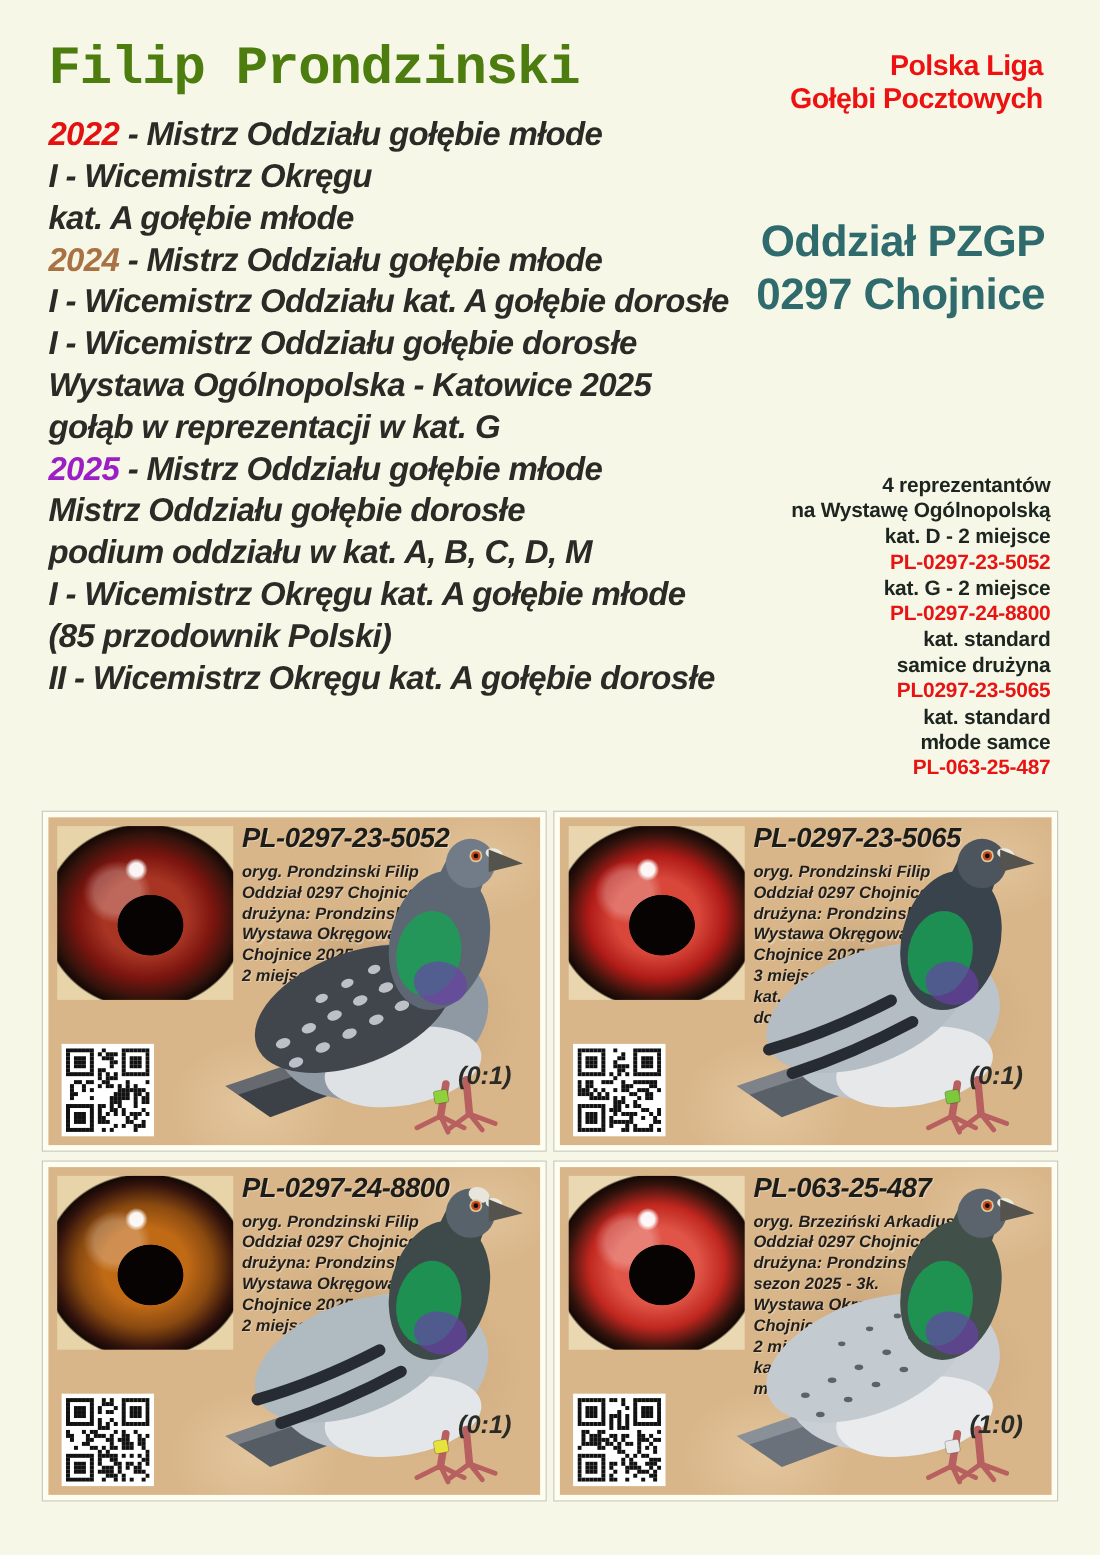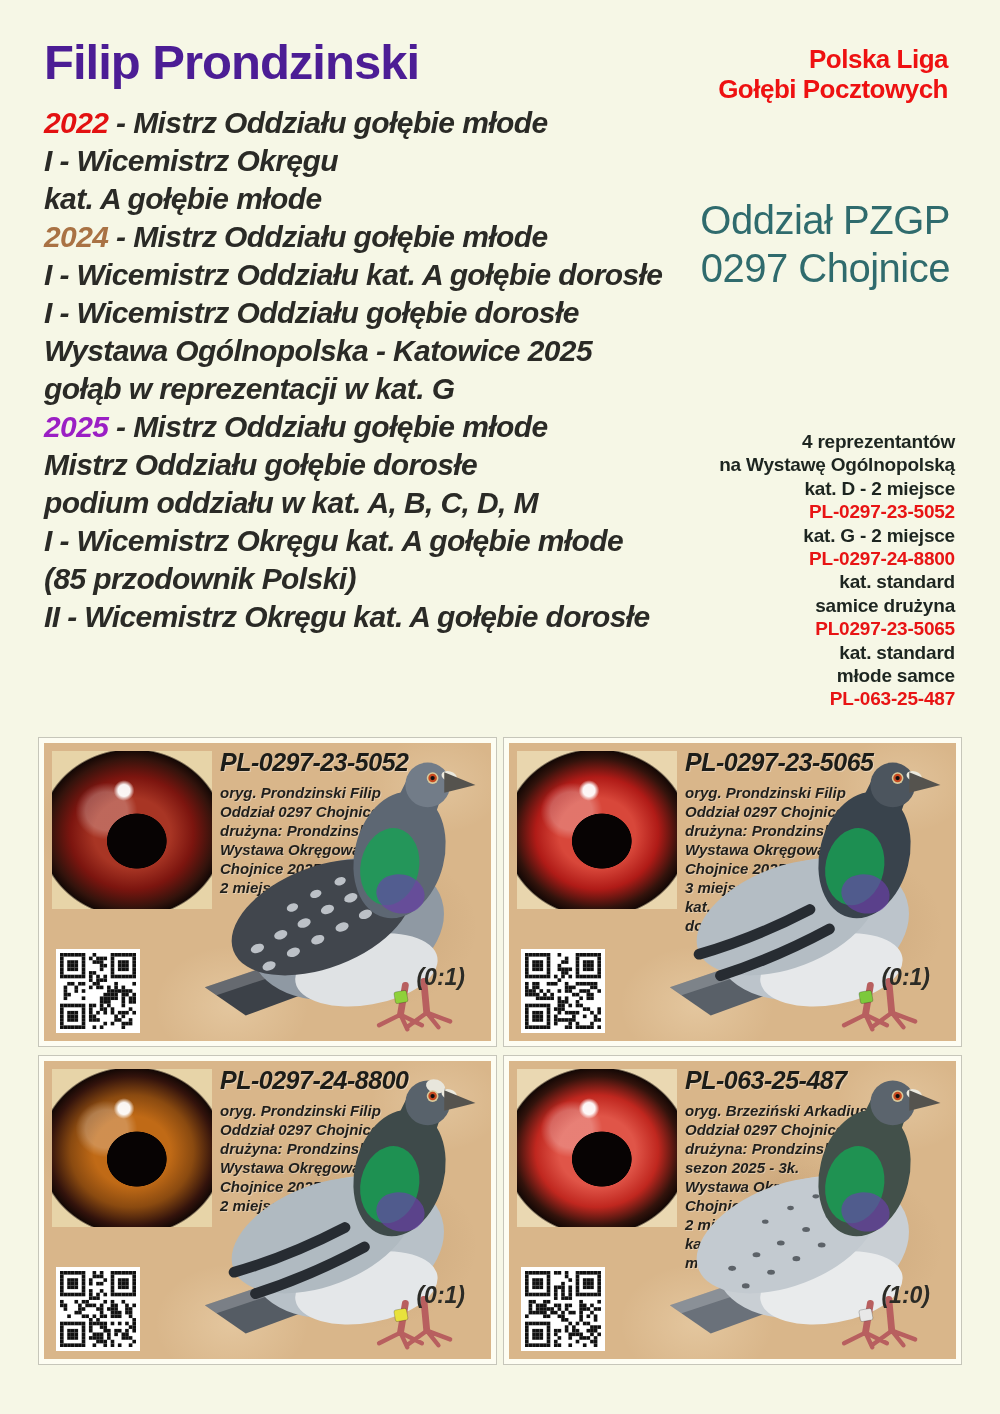--- a/index.html
+++ b/index.html
@@ -8,30 +8,31 @@
     background:#f6f7e6;
     font-family:"Liberation Sans",sans-serif;
     overflow:hidden;
   }
   .abs{position:absolute;}
 
   
   #page-title{
     left:44px;top:34px;margin:0;
     font-size:49px;font-weight:bold;letter-spacing:-1px;
-    color:#4c1d95;
+    color:#4d7c0f;
+    font-family:Liberation Mono, monospace;
   }
   .league{
     right:52px;top:44px;text-align:right;
     font-size:26px;line-height:30px;font-weight:bold;letter-spacing:-0.5px;
     color:#ee1111;
   }
   .club{
     right:50px;top:196px;text-align:right;
-    font-size:40px;line-height:48px;font-weight:normal;letter-spacing:-0.5px;
+    font-size:40px;line-height:48px;font-weight:bold;letter-spacing:-0.5px;
     color:#2f6b6d;
   }
 
   
   .achievements{left:44px;top:104px;}
   .ach-line{
     font-size:30px;line-height:38px;font-weight:bold;letter-spacing:-0.6px;
     color:#2a2a26;white-space:nowrap;font-style:italic;
   }
   .ach-line .year{font-weight:bold;}

